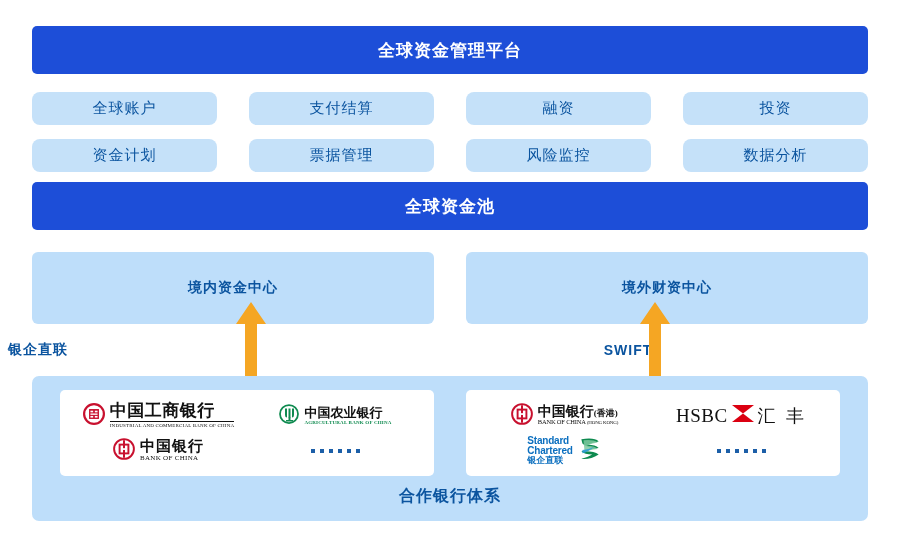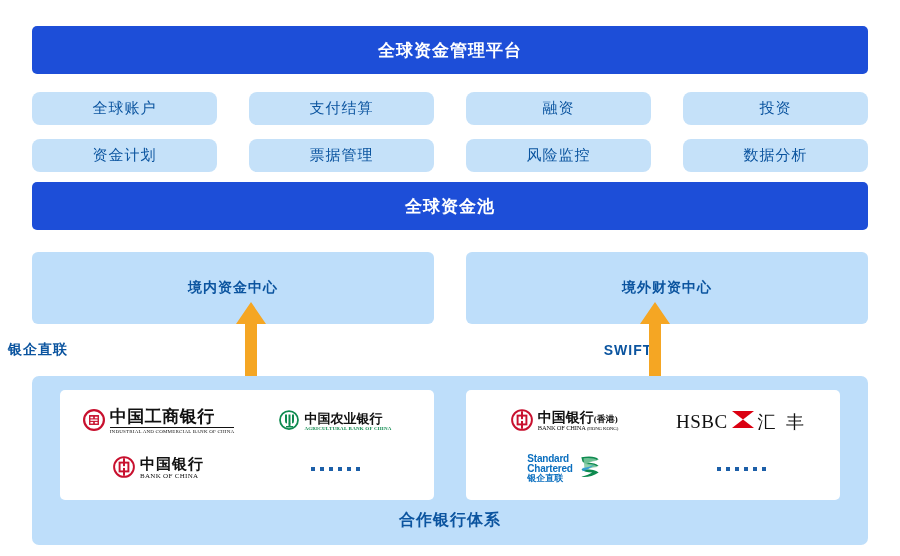--- a/index.html
+++ b/index.html
@@ -115,21 +115,21 @@
     position: relative;
   }
   .bank-cards {
     display: grid;
     grid-template-columns: 1fr 1fr;
     grid-gap: 32px;
   }
   .bank-card {
     background: #ffffff;
     border-radius: 5px;
-    height: 110px;
+    height: 86px;
     padding: 8px 10px;
     box-sizing: border-box;
     display: grid;
     grid-template-columns: 1fr 1fr;
     grid-template-rows: 1fr 1fr;
     align-items: center;
     justify-items: center;
   }
   .bank-tier-caption {
     text-align: center;

